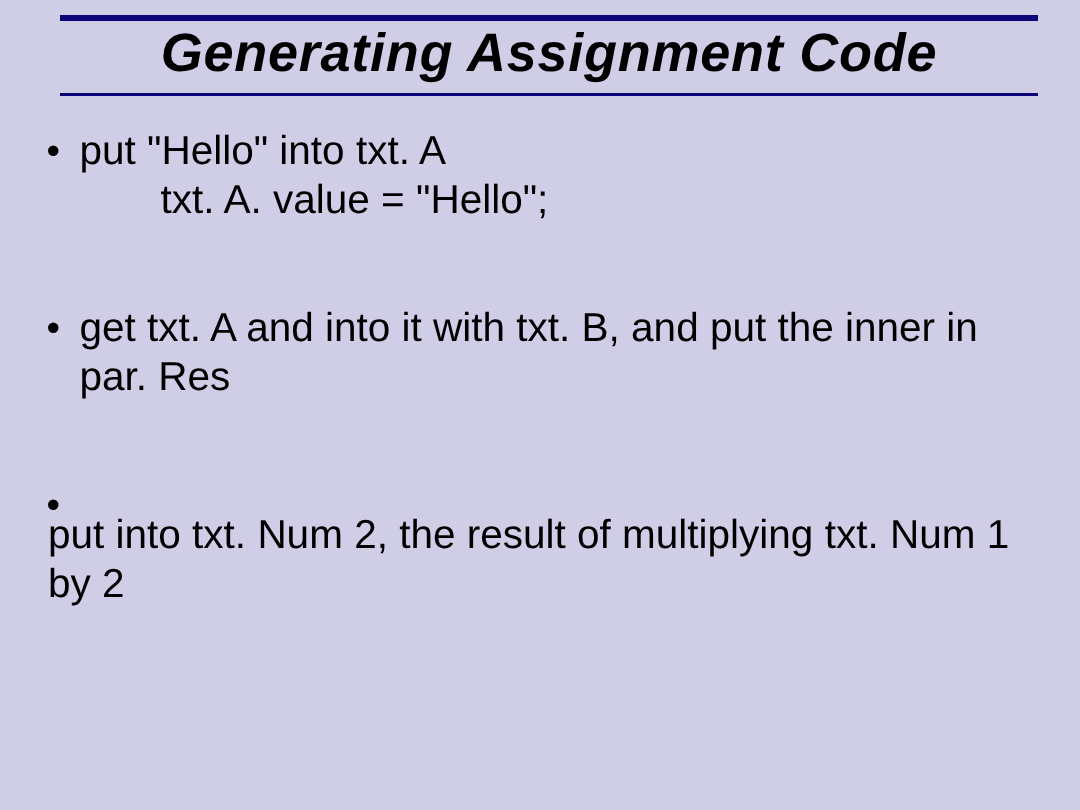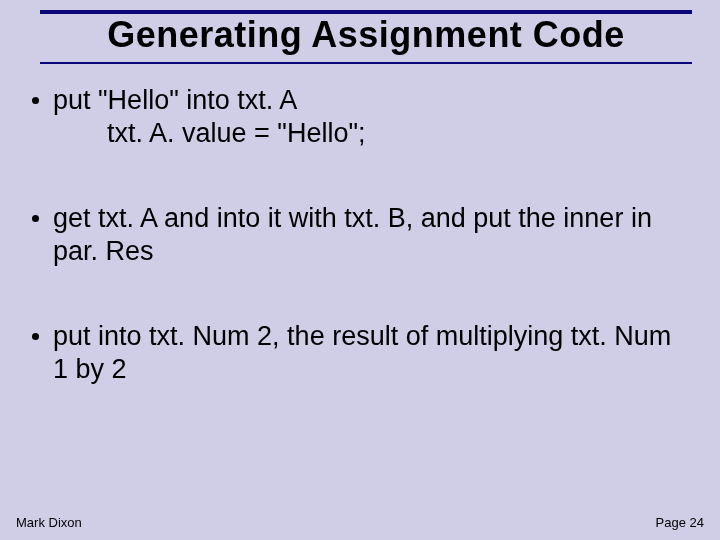--- a/index.html
+++ b/index.html
@@ -11,20 +11,21 @@
     overflow: hidden;
   }
   .slide {
     width: 720px;
     height: 540px;
     position: relative;
     padding: 0;
   }
   .title-wrap {
     padding: 4px 28px 0 40px;
+    font-style: italic;
   }
   .title-rule {
     height: 4px;
     background: #0a0677;
     margin-top: 6px;
   }
   .title {
     font-size: 36px;
     font-weight: bold;
     color: #000;
@@ -38,21 +39,21 @@
     margin-top: 2px;
   }
   .content {
     padding: 20px 28px 0 32px;
   }
   .bullet {
     display: flex;
     align-items: flex-start;
     margin-bottom: 52px;
   }
-  .bullet:last-child { margin-bottom: 0; }
+  .bullet:last-child { margin-bottom: 0; flex-direction: column; }
   .dot {
     width: 7px;
     height: 7px;
     background: #000;
     border-radius: 50%;
     margin-top: 13px;
     margin-right: 14px;
     flex-shrink: 0;
   }
   .btext {
@@ -105,17 +106,13 @@
 
     <div class="bullet">
       <div class="dot"></div>
       <div class="btext">
         <span>put into </span><span class="u">txt. Num 2</span><span>, the result of multiplying </span><span class="u">txt. Num 1</span><span> by 2</span>
       </div>
     </div>
 
   </div>
 
-  <div class="footer">
-    <span>Mark Dixon</span>
-    <span>Page 24</span>
-  </div>
 </div>
 
 </body></html>

